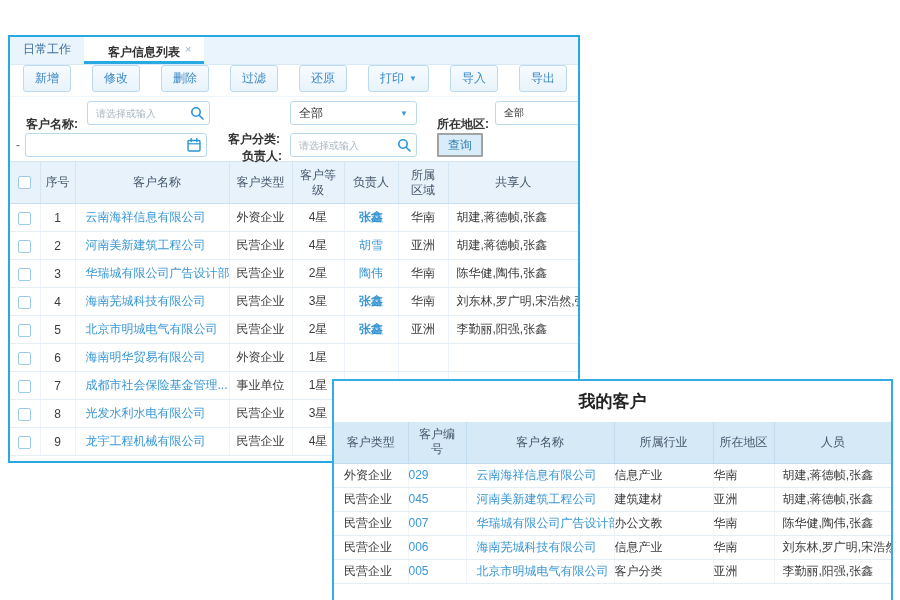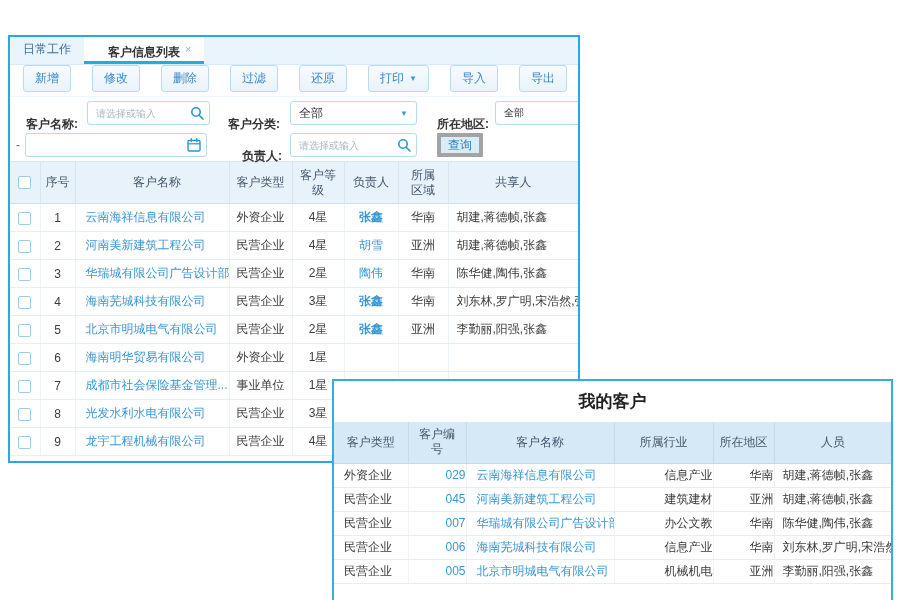--- a/index.html
+++ b/index.html
@@ -30,21 +30,21 @@
   .inwrap input { width:100%; height:24px; border:1px solid #b9d9ee; border-radius:3px;
                   padding:0 26px 0 8px; font-size:10px; font-family:inherit; color:#333; outline:none; }
   .inwrap input::placeholder { color:#a9b7c4; }
   .icon-right { position:absolute; right:6px; top:5px; width:14px; height:14px; cursor:pointer; }
   .sel { position:absolute; height:24px; border:1px solid #b9d9ee; border-radius:3px;
          background:#fff; display:flex; align-items:center; padding:0 8px; cursor:pointer; }
   .sel .sel-text { flex:1; font-size:12px; color:#333; }
   .sel .caret { margin-left:0; }
   .dash { position:absolute; color:#566; }
   .qbtn { position:absolute; width:46px; height:24px; font-family:inherit; font-size:12px; color:#2e7db3;
-          background:#d9ecf9; border:4px solid #a3a3a3; border-radius:1px; cursor:pointer; }
+          background:#d9ecf9; border:2px solid #a3a3a3; border-radius:1px; cursor:pointer; }
 
   table { border-collapse:collapse; table-layout:fixed;padding-left:20px; }
   .t1 { width:568px; }
   .t1 thead th { height:42px; background:#e7f2fb; color:#44566b; font-weight:400; font-size:12px;
                  border-top:1px solid #d4e6f4; border-bottom:1px solid #c9dff0; border-right:1px solid #d4e6f4;
                  white-space:pre-line; line-height:1.25; text-align:center; }
   .t1 thead th:last-child { border-right:none; }
   .t1 tbody td { height:28px; font-size:12px; color:#3b3b3b; text-align:center;
                  border-bottom:1px solid #e4eef7; border-right:1px solid #ecf3fa;
                  white-space:nowrap; overflow:hidden; }
@@ -59,21 +59,21 @@
   
   .p2 { position:absolute; left:332px; top:347px; width:561px; height:261px;
         background:#fff; border:2px solid #33ade3; overflow:hidden;margin-top:32px; }
   .p2-title { height:41px; line-height:41px; text-align:center; font-size:17px;
               font-weight:700; color:#222; background:#fff; }
   .t2 { width:557px; }
   .t2 thead th { height:41px; background:#d5e9f7; color:#44566b; font-weight:400; font-size:12px;
                  border-right:1px solid #c2dcef; border-bottom:1px solid #c2dcef;
                  white-space:pre-line; line-height:1.25; text-align:center; }
   .t2 thead th:last-child { border-right:none; }
-  .t2 tbody td { height:24px; font-size:12px; color:#3b3b3b; text-align:right;
+  .t2 tbody td { height:24px; font-size:12px; color:#3b3b3b; text-align:left;
                  border-bottom:1px solid #e4eef7; border-right:1px solid #eef4fa;
                  white-space:nowrap; overflow:hidden; }
   .t2 tbody td:last-child { border-right:none; }
   .t2 td.c-type { text-align:left; padding-left:10px; }
   .t2 td.c-name2 { text-align:left; padding-left:10px; }
   .t2 td.c-staff { text-align:left; padding-left:8px; }
 </style>
 </head>
 <body>
 
@@ -113,21 +113,21 @@
     <div class="filters">
 
       <span class="flabel" style="left:16px;top:9px">客户名称:</span>
       <span class="inwrap" style="left:77px;top:4px;width:123px">
         <input type="text" placeholder="请选择或输入" style="">
         <svg class="icon-right" viewBox="0 0 14 14">
           <circle cx="6" cy="6" r="4.2" fill="none" stroke="#2596d8" stroke-width="1.6"></circle>
           <line x1="9.2" y1="9.2" x2="13" y2="13" stroke="#2596d8" stroke-width="1.6" stroke-linecap="round"></line>
         </svg>
       </span>
-      <span class="flabel" style="left:218px;top:9px">客户分类:</span>
+      <span class="flabel" style="left:218px;top:24px">客户分类:</span>
       <div class="sel" style="left:280px;top:4px;width:127px">
         <span class="sel-text">全部</span>
         <span class="caret">▼</span>
       </div>
       <span class="flabel" style="left:427px;top:9px">所在地区:</span>
       <span class="inwrap" style="left:485px;top:4px;width:95px">
         <input type="text" style="padding-right: 8px;" value="全部">
       </span>
 
       <span class="dash" style="left:6px;top:41px">-</span>
@@ -336,21 +336,21 @@
         <td class="c-name2"><a class="lnk">海南芜城科技有限公司</a></td>
         <td>信息产业</td>
         <td>华南</td>
         <td class="c-staff">刘东林,罗广明,宋浩然,...</td>
       </tr>
 
       <tr>
         <td class="c-type">民营企业</td>
         <td><a class="lnk">005</a></td>
         <td class="c-name2"><a class="lnk">北京市明城电气有限公司</a></td>
-        <td>机械机电</td>
+        <td>客户分类</td>
         <td>亚洲</td>
         <td class="c-staff">李勤丽,阳强,张鑫</td>
       </tr>
     </tbody>
     </table>
 
   </div>
 
 </div>
 

